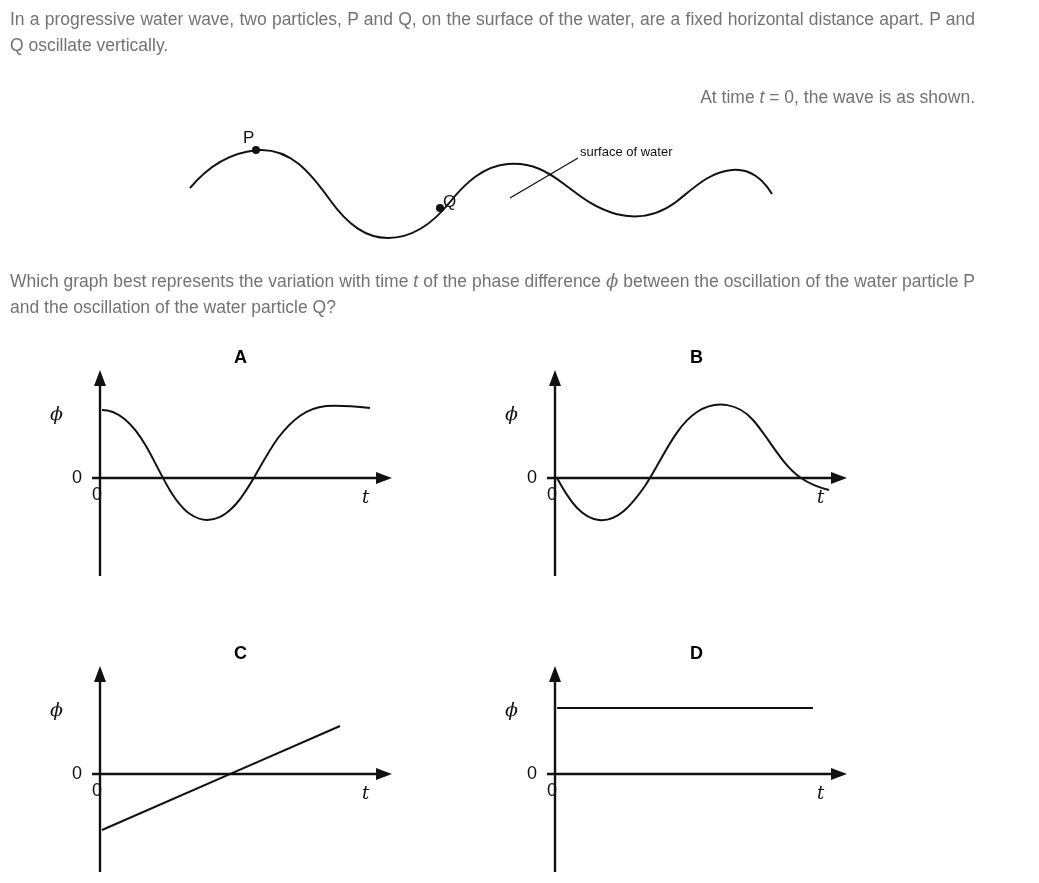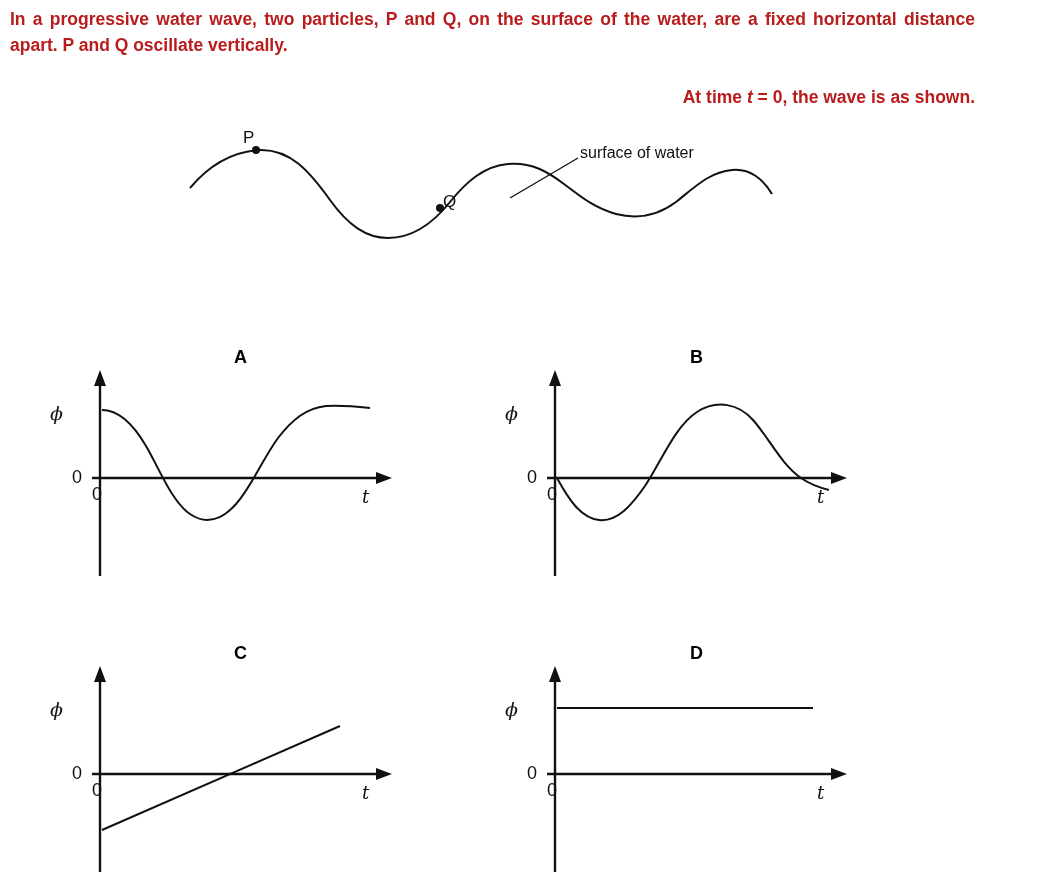--- a/index.html
+++ b/index.html
@@ -18,22 +18,21 @@
   .page {
     position: relative;
     width: 1039px;
     height: 883px;
   }
   .para {
     position: absolute;
     font-size: 17.5px;
     line-height: 26px;
     text-align: justify;
-    color: #b91c1c;
-    font-weight: bold;
+    color: #737373;
   }
   .para.nojust { text-align: right; }
   #stem-1 { left: 10px; top: 6px; width: 965px; }
   #stem-2 { left: 10px; top: 84px; width: 965px; }
   #stem-3 { left: 10px; top: 268px; width: 965px; }
   .ital { font-style: italic; }
   .phi-sym {
     font-family: "DejaVu Serif", serif;
     font-style: italic;
     font-size: 18px;
@@ -45,21 +44,21 @@
     width: 640px;
     height: 125px;
   }
   .wave-label {
     position: absolute;
     font-size: 17px;
     color: #111;
   }
   #label-P { left: 93px; top: 0px; }
   #label-Q { left: 293px; top: 64px; }
-  #label-surface { left: 430px; top: 16px; font-size: 16px; }
+  #label-surface { left: 430px; top: 16px; font-size: 13px; }
   .opt-letter {
     position: absolute;
     font-size: 18px;
     font-weight: bold;
     color: #000;
   }
   #letter-A { left: 234px; top: 347px; }
   #letter-B { left: 690px; top: 347px; }
   #letter-C { left: 234px; top: 643px; }
   #letter-D { left: 690px; top: 643px; }
@@ -106,20 +105,23 @@
       <path d="M 40 60 C 60 36, 82 24, 108 22 C 140 20, 160 44, 180 72 C 198 97, 216 110, 238 110 C 264 110, 284 94, 300 74 C 316 54, 334 38, 358 36 C 382 34, 398 44, 414 56 C 430 68, 444 80, 466 86 C 490 92, 510 86, 526 74 C 546 58, 560 44, 582 42 C 600 40, 614 52, 622 66" fill="none" stroke="#111111" stroke-width="2"></path>
       <circle cx="106" cy="22" r="4" fill="#111111"></circle>
       <circle cx="290" cy="80" r="4" fill="#111111"></circle>
       <line x1="428" y1="30" x2="360" y2="70" stroke="#111111" stroke-width="1.4"></line>
     </svg>
     <span class="wave-label" id="label-P">P</span>
     <span class="wave-label" id="label-Q">Q</span>
     <span class="wave-label" id="label-surface">surface of water</span>
   </div>
 
+  <div class="para" id="stem-3">
+    <span>Which graph best represents the variation with time </span><span class="ital">t</span><span> of the phase difference </span><span class="phi-sym">ϕ</span><span> between the oscillation of the water particle P and the oscillation of the water particle Q?</span>
+  </div>
 
   <div class="opt-letter" id="letter-A">A</div>
   <div class="opt-letter" id="letter-B">B</div>
   <div class="opt-letter" id="letter-C">C</div>
   <div class="opt-letter" id="letter-D">D</div>
 
   <div class="graph" id="graph-A">
     <svg width="400" height="230" viewBox="0 0 400 230">
 
       <line x1="60" y1="208" x2="60" y2="14" stroke="#111111" stroke-width="2.4"></line>

